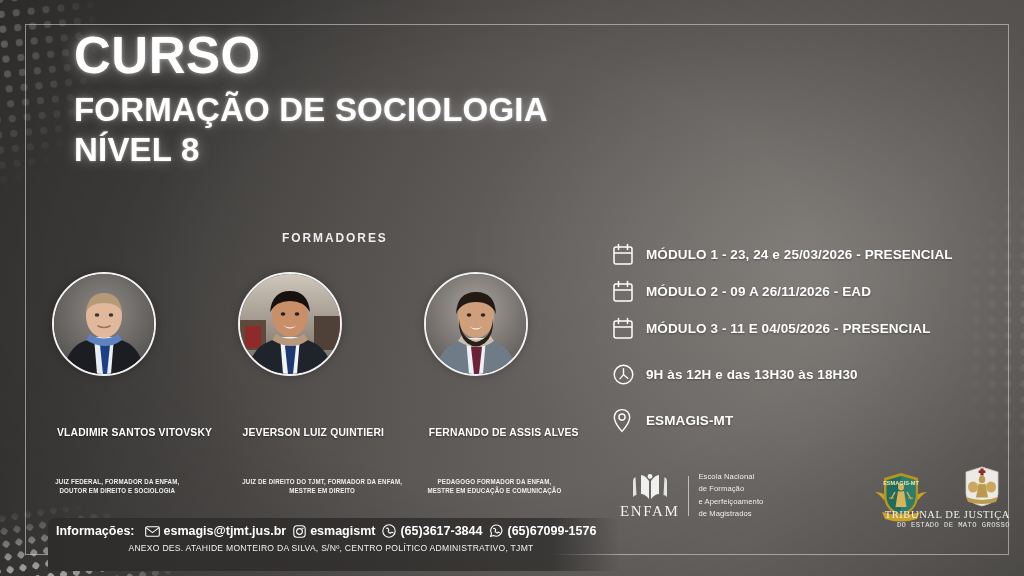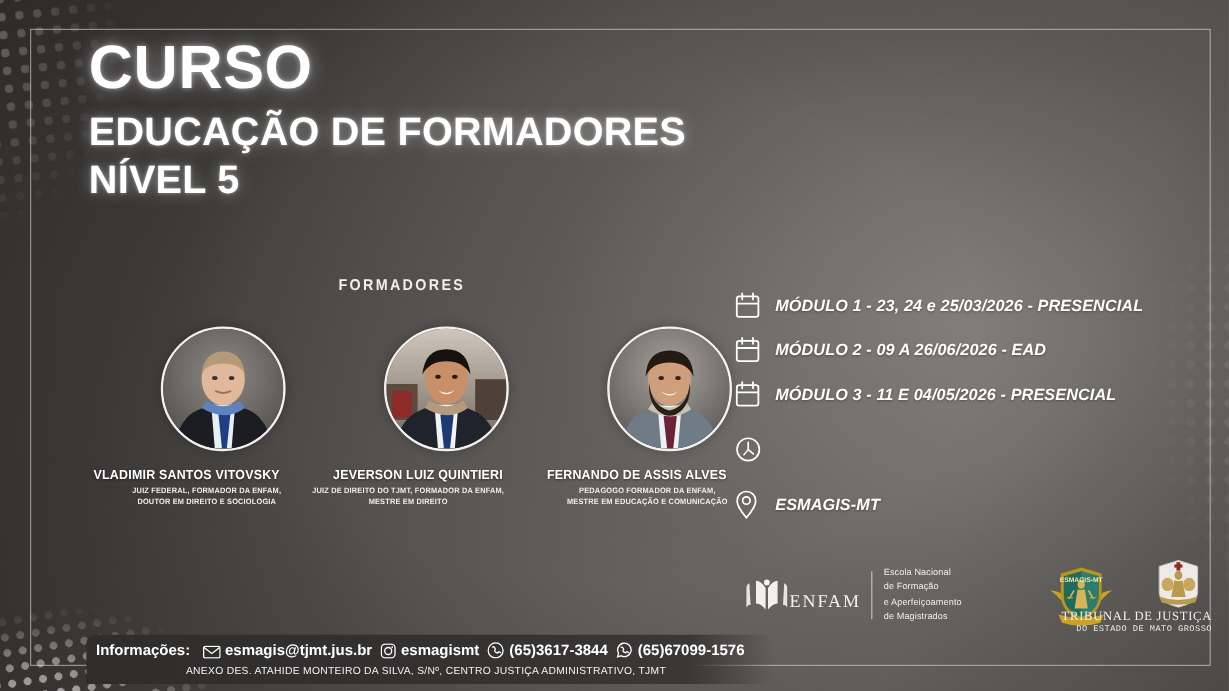--- a/index.html
+++ b/index.html
@@ -70,103 +70,102 @@
   }
   .h-sub .l2{ display:block; }
 
   
   .formadores-label{
     position:absolute; left:282px; top:230px;
     font-size:13px; font-weight:bold; letter-spacing:2.1px; color:#efefef;
     transform:scaleX(.92); transform-origin:left center;
   }
   .people{ position:absolute; left:52px; top:272px; width:560px; display:flex; }
-  .person{ width:186px; display:flex; flex-direction:column; align-items:flex-end; }
+  .person{ width:186px; display:flex; flex-direction:column; align-items:flex-start;gap:36px; }
   .avatar{
     width:104px; height:104px; border-radius:50%;
     border:2px solid #f2f2f2; overflow:hidden; position:relative;
     box-shadow:0 0 10px rgba(0,0,0,.25);
   }
   .avatar svg{ display:block; width:100%; height:100%; }
   .p-name{
     margin-top:14px; font-size:11px; font-weight:bold; color:#fff;
     letter-spacing:.2px; text-align:center; transform:scaleX(.94);
     text-shadow:0 1px 2px rgba(0,0,0,.5);
   }
   .p-role{
     margin-top:3px; font-size:6.5px; font-weight:bold; color:#f0efee;
     text-align:center; line-height:1.45; letter-spacing:.15px;
     transform:scaleX(.95); max-width:180px;
   }
 
   
   .info{ position:absolute; left:612px; top:236px; width:380px; }
-  .info-row{ display:flex; align-items:center; height:36px; margin-bottom:1px;font-style:italic; }
+  .info-row{ display:flex; align-items:center; height:36px; margin-bottom:1px; }
   .info-row.gap{ margin-top:10px; }
   .ico{ width:34px; flex:0 0 34px; display:flex; align-items:center; justify-content:flex-start; }
   .ico svg{ display:block; }
   .info-text{
     font-size:13.5px; font-weight:bold; color:#fff; letter-spacing:.1px;
     text-shadow:0 1px 2px rgba(0,0,0,.35);
   }
 
   
   .logos{ position:absolute; left:612px; top:466px; width:392px; height:62px; }
   .logo-enfam{ position:absolute; left:8px; top:5px; display:flex; align-items:center; }
-  .enfam-mark{ display:flex; flex-direction:row; align-items:flex-end; }
+  .enfam-mark{ display:flex; flex-direction:column; align-items:center; }
   .enfam-word{
     font-family:"Liberation Serif", serif; font-size:15px; letter-spacing:1.6px;
     color:#f2f2f2; margin-top:1px;
   }
   .enfam-divider{ width:1px; height:40px; background:rgba(240,240,240,.65); margin:0 9px; }
   .enfam-tag{
     font-size:7.6px; line-height:1.62; color:#efefef; letter-spacing:.1px;
   }
   .logo-esmagis{ position:absolute; left:258px; top:0px; }
   .tj-wrap{ position:absolute; left:258px; top:0; width:140px; display:flex; flex-direction:column; align-items:flex-end; }
   .tj-line1{
     font-family:"Liberation Serif", serif; font-size:10.5px; letter-spacing:.6px; color:#f0f0f0; margin-top:1px;
   }
   .tj-line2{
     font-family:Liberation Mono, monospace; font-size:7.2px; letter-spacing:.4px; color:#e8e8e8; margin-top:1px;
   }
 
   
   .footer{
-    position:absolute; left:48px; top:529px; width:572px; height:41px;
+    position:absolute; left:48px; top:518px; width:572px; height:53px;
     background:linear-gradient(90deg,#2f2d2c 0%, #343231 55%, #3a3837 88%, rgba(58,56,55,0) 100%);
     border-top-left-radius:7px; border-top-right-radius:7px;
     padding:6px 0 0 8px;
-    margin-left:24px;
   }
   .f-row1{ display:flex; align-items:center; gap:7px; }
   .f-label{ font-size:12.5px; font-weight:bold; color:#fff; margin-right:3px; }
-  .f-item{ display:flex; align-items:flex-end; gap:4px; }
+  .f-item{ display:flex; align-items:center; gap:4px; }
   .f-item span{ font-size:12.5px; font-weight:bold; color:#fff; }
   .f-addr{
     margin-top:5px; font-size:8.6px; color:#f2f2f2; letter-spacing:.25px; text-align:center;
     padding-right:14px;
   }
 </style>
 </head>
 <body>
 
 <div id="poster">
 
   <div class="dotfield dot-tl"></div>
   <div class="dotfield dot-r"></div>
   <div class="vignette"></div>
   <div class="dotfield dot-bl"></div>
   <div class="frame"></div>
 
   <div class="headline">
     <div class="h-curso">CURSO</div>
     <div class="h-sub">
-      <span>EDUCAÇÃO DE FORMADORES</span>
-      <span class="l2">NÍVEL 5</span>
+      <span>FORMAÇÃO DE SOCIOLOGIA</span>
+      <span class="l2">NÍVEL 8</span>
     </div>
   </div>
 
   <div class="formadores-label">FORMADORES</div>
 
   <div class="people">
 
     <div class="person">
       <div class="avatar">
         <svg viewBox="0 0 100 100">
@@ -274,21 +273,21 @@
 
     <div class="info-row">
       <span class="ico">
         <svg width="22" height="23" viewBox="0 0 22 23" fill="none" stroke="#ffffff" stroke-width="1.5">
           <rect x="2" y="4" width="18" height="17" rx="2"></rect>
           <line x1="2" y1="10" x2="20" y2="10"></line>
           <line x1="6.5" y1="1.5" x2="6.5" y2="6.5" stroke-linecap="round"></line>
           <line x1="15.5" y1="1.5" x2="15.5" y2="6.5" stroke-linecap="round"></line>
         </svg>
       </span>
-      <span class="info-text">MÓDULO 2 - 09 A 26/06/2026 - EAD</span>
+      <span class="info-text">MÓDULO 2 - 09 A 26/11/2026 - EAD</span>
     </div>
 
     <div class="info-row">
       <span class="ico">
         <svg width="22" height="23" viewBox="0 0 22 23" fill="none" stroke="#ffffff" stroke-width="1.5">
           <rect x="2" y="4" width="18" height="17" rx="2"></rect>
           <line x1="2" y1="10" x2="20" y2="10"></line>
           <line x1="6.5" y1="1.5" x2="6.5" y2="6.5" stroke-linecap="round"></line>
           <line x1="15.5" y1="1.5" x2="15.5" y2="6.5" stroke-linecap="round"></line>
         </svg>
@@ -297,20 +296,21 @@
     </div>
 
     <div class="info-row gap">
       <span class="ico">
         <svg width="23" height="23" viewBox="0 0 23 23" fill="none" stroke="#ffffff" stroke-width="1.4">
           <circle cx="11.5" cy="11.5" r="9.3"></circle>
           <path d="M11.5 5.6 v6.1 l4.3 3.6" stroke-linecap="round"></path>
           <path d="M11.5 11.7 l-3.6 4.2" stroke-linecap="round" stroke-width="1.2"></path>
         </svg>
       </span>
+      <span class="info-text">9H às 12H e das 13H30 às 18H30</span>
     </div>
 
     <div class="info-row gap">
       <span class="ico">
         <svg width="20" height="25" viewBox="0 0 20 25" fill="none" stroke="#ffffff" stroke-width="1.4">
           <path d="M10 1.6 c-4.3 0-7.7 3.4-7.7 7.6 0 5.6 7.7 14.2 7.7 14.2 s7.7-8.6 7.7-14.2 c0-4.2-3.4-7.6-7.7-7.6z"></path>
           <circle cx="10" cy="9.1" r="3.1"></circle>
         </svg>
       </span>
       <span class="info-text">ESMAGIS-MT</span>
@@ -403,16 +403,16 @@
       </span>
 
       <span class="f-item">
         <svg width="14" height="14" viewBox="0 0 14 14" fill="none" stroke="#ffffff" stroke-width="1.1">
           <path d="M1.6 12.4 l0.9-3 a5.6 5.6 0 1 1 2.2 2.1z"></path>
           <path d="M4.6 4.4 q1-0.5 1.5 0.4 l0.5 1 q0.3 0.6 -0.3 0.9 q-0.4 0.4 0 1 q0.7 0.9 1.6 1.2 q0.6 0.2 0.8-0.4 q0.3-0.6 0.9-0.3 l1 0.5" stroke-linecap="round"></path>
         </svg>
         <span>(65)67099-1576</span>
       </span>
     </div>
-    <div class="f-addr">ANEXO DES. ATAHIDE MONTEIRO DA SILVA, S/Nº, CENTRO JUSTIÇA ADMINISTRATIVO, TJMT</div>
+    <div class="f-addr">ANEXO DES. ATAHIDE MONTEIRO DA SILVA, S/Nº, CENTRO POLÍTICO ADMINISTRATIVO, TJMT</div>
   </div>
 
 </div>
 
 </body></html>

